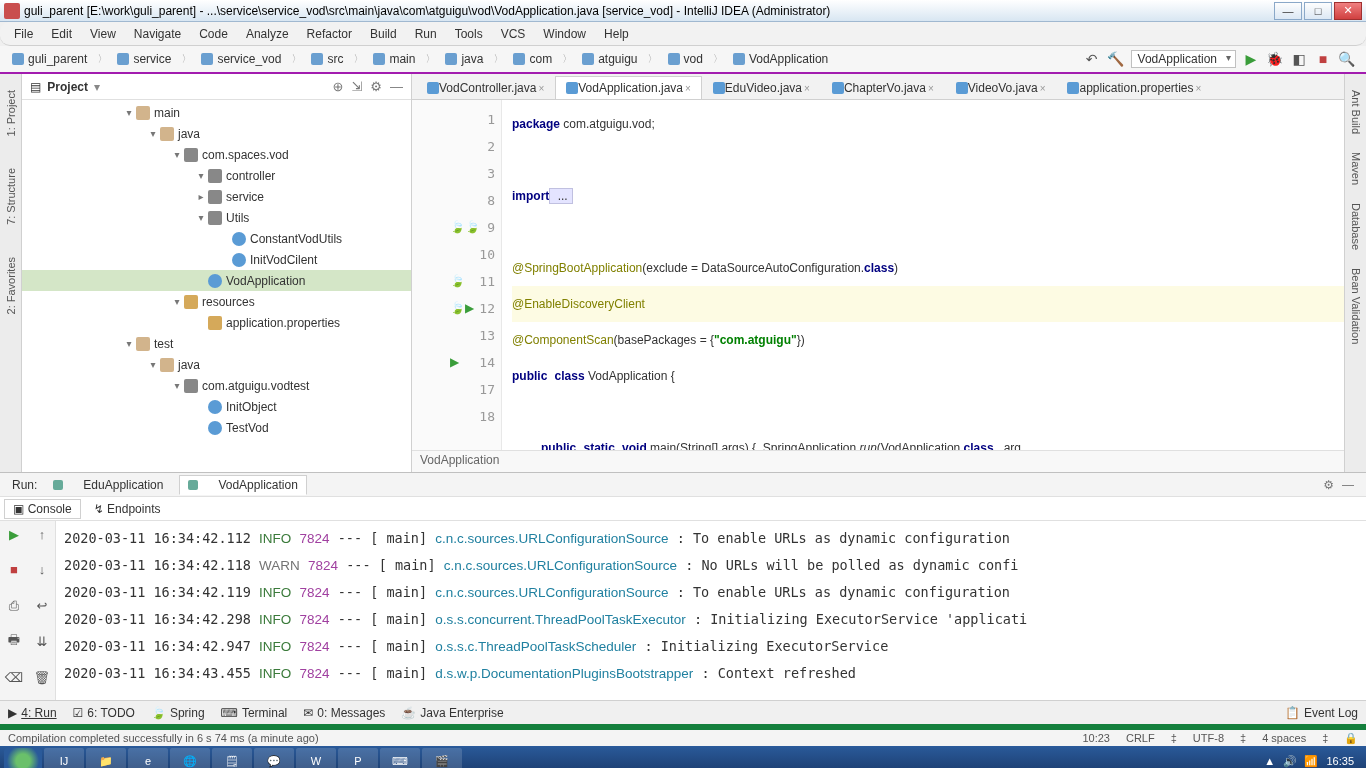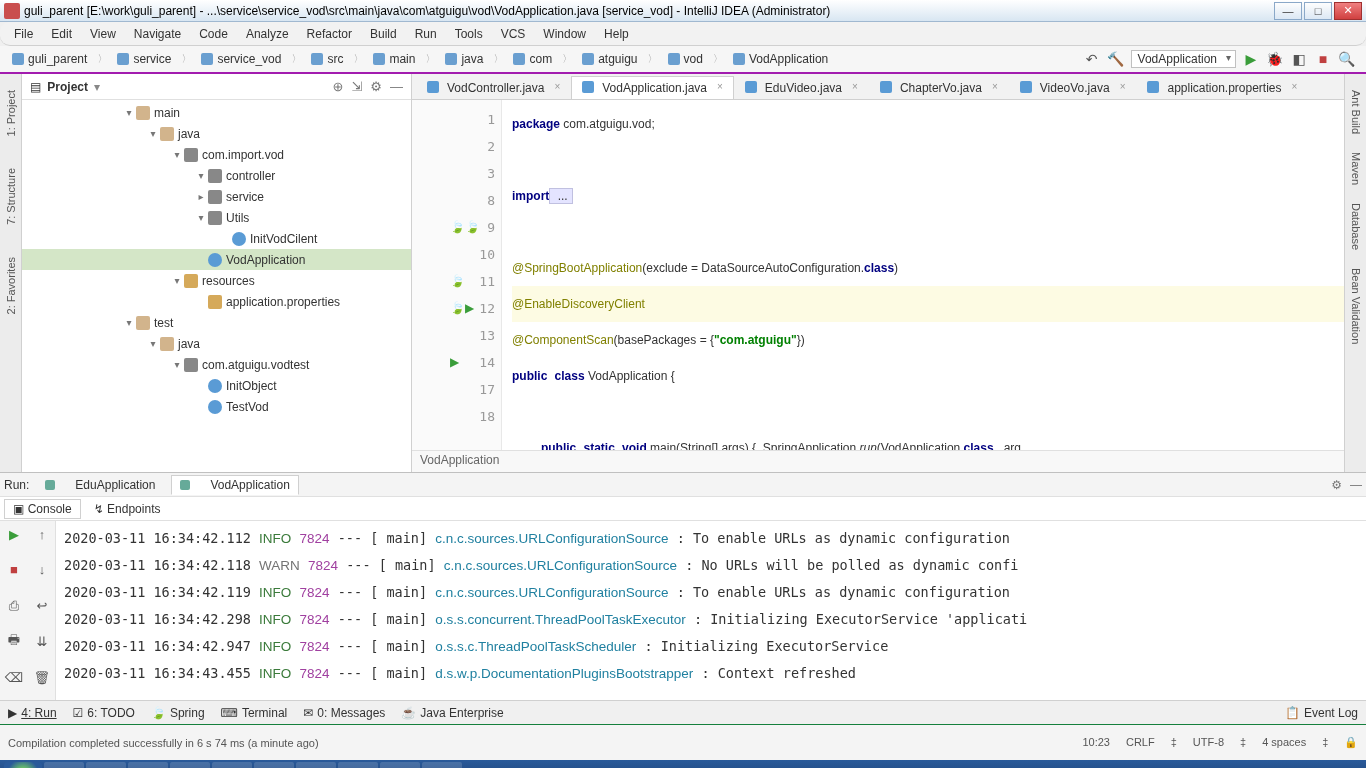--- a/index.html
+++ b/index.html
@@ -39,61 +39,61 @@
 .tree-node .chevron { width: 14px; text-align: center; color: #777; font-size: 10px; }
 .tree-node .node-icon { width: 14px; height: 14px; margin-right: 4px; border-radius: 2px; }
 .tree-node .node-icon.folder { background: #d2b48c; }
 .tree-node .node-icon.pkg { background: #888; }
 .tree-node .node-icon.cls { background: #5a9bd5; border-radius: 50%; }
 .tree-node .node-icon.res { background: #d5a95a; }
 .tree-node.sel { background: #d4e6c7; }
 
 .editor-area { flex: 1; display: flex; flex-direction: column; background: #fff; min-width: 0; }
 .tab-strip { height: 26px; display: flex; align-items: flex-end; border-bottom: 1px solid #d0d0d0; background: #f2f2f2; padding-left: 4px; overflow: hidden; }
-.tab { padding: 4px 10px; font-size: 12px; display: flex; gap: 8px; border: 1px solid transparent; border-bottom: none; white-space: nowrap; }
+.tab { padding: 4px 10px; font-size: 12px; display: flex; align-items: center; gap: 0; border: 1px solid transparent; border-bottom: none; white-space: nowrap; }
 .tab.active { background: #fff; border-color: #d0d0d0; }
 .tab .tab-icon { width: 12px; height: 12px; background: #5a9bd5; border-radius: 2px; }
 .tab .close-x { color: #999; font-size: 10px; margin-left: 2px; }
 
 .code-wrap { flex: 1; display: flex; position: relative; overflow: hidden; }
 .gutter { width: 90px; background: #fafafa; border-right: 1px solid #e8e8e8; font-family: "Consolas", monospace; font-size: 13px; color: #999; text-align: right; padding: 6px 6px 0 0; line-height: 27px; position: relative; }
 .gutter .run-glyph { position: absolute; left: 38px; color: #3a9d3a; font-size: 12px; }
 .code { flex: 1; font-family: "Consolas", monospace; font-size: 12px; line-height: 36px; padding: 6px 0 0 10px; white-space: pre; color: #333; overflow: hidden; }
 .kw { color: #000080; font-weight: bold; }
 .ann { color: #808000; }
 .str { color: #008000; font-weight: bold; }
 .hl-line { background: #fdfbe3; display: inline-block; width: 100%; }
 .breadcrumb-bar { height: 22px; border-top: 1px solid #e0e0e0; padding: 2px 8px; font-size: 12px; color: #666; background: #f8f8f8; }
 
 .right-gutter { width: 22px; background: #ececec; border-left: 1px solid #d0d0d0; display: flex; flex-direction: column; align-items: center; padding-top: 10px; gap: 6px; }
 .right-gutter .vtab { writing-mode: vertical-rl; font-size: 11px; color: #555; padding: 6px 2px; cursor: default; }
 
 .run-panel { height: 228px; background: #fff; border-top: 1px solid #c0c0c0; display: flex; flex-direction: column; }
-.run-header { height: 24px; display: flex; align-items: center; padding: 0 4px; gap: 8px; border-bottom: 1px solid #e0e0e0; background: #f4f4f4; }
+.run-header { height: 24px; display: flex; align-items: center; padding: 0 12px; gap: 8px; border-bottom: 1px solid #e0e0e0; background: #f4f4f4; }
 .run-header .run-label { font-size: 12px; }
 .run-header .run-tab { padding: 2px 8px; font-size: 12px; display: flex; align-items: center; gap: 20px; }
 .run-header .run-tab.active { background: #fff; border: 1px solid #d0d0d0; border-bottom-color: #fff; }
 .run-header .hdr-tools { margin-left: auto; display: flex; gap: 8px; color: #777; }
 .run-subtabs { height: 24px; display: flex; align-items: center; padding: 0 4px; gap: 4px; border-bottom: 1px solid #e0e0e0; }
 .run-subtab { padding: 2px 8px; font-size: 12px; border: 1px solid transparent; }
 .run-subtab.active { border-color: #d0d0d0; background: #fff; }
 .run-body { flex: 1; display: flex; overflow: hidden; }
 .run-toolbar { width: 56px; background: #f4f4f4; border-right: 1px solid #e0e0e0; display: grid; grid-template-columns: 28px 28px; }
 .run-toolbar .tbtn { height: 26px; display: flex; align-items: center; justify-content: center; color: #555; font-size: 13px; }
 .console { flex: 1; font-family: "Consolas", monospace; font-size: 13.5px; line-height: 27px; padding: 4px 8px; overflow: hidden; white-space: nowrap; color: #333; }
 .console .lvl-info { color: #3a7a3a; }
 .console .lvl-warn { color: #737373; }
 .console .pid { color: #a040a0; }
 .console .logger { color: #2080a0; }
 
 .bottom-bar { height: 24px; background: #f0f0f0; border-top: 1px solid #d0d0d0; display: flex; align-items: center; padding: 0 8px; gap: 16px; font-size: 12px; }
 .bottom-bar .btab { display: flex; align-items: center; gap: 4px; color: #333; }
 .bottom-bar .right { margin-left: auto; display: flex; gap: 4px; align-items: center; }
 
-.status-bar { height: 36px; background: #f4f4f4; border-top: 1px solid #15803d; display: flex; align-items: center; padding: 0 8px; font-size: 11px; color: #555; }
+.status-bar { height: 22px; background: #f4f4f4; border-top: 6px solid #15803d; display: flex; align-items: center; padding: 0 8px; font-size: 11px; color: #555; }
 .status-bar .right { margin-left: auto; display: flex; gap: 16px; }
 
 .taskbar { height: 30px; background: linear-gradient(#2a5a9a, #1a3a6a); display: flex; align-items: center; padding: 0 4px; gap: 2px; }
 .taskbar .start { width: 38px; height: 26px; background: radial-gradient(circle, #6ac06a 30%, #2a5a9a 70%); border-radius: 4px; }
 .taskbar .task-item { width: 40px; height: 26px; background: rgba(255,255,255,0.15); border-radius: 2px; display: flex; align-items: center; justify-content: center; color: #fff; font-size: 11px; }
 .taskbar .tray { margin-left: auto; display: flex; align-items: center; gap: 8px; color: #fff; font-size: 11px; padding-right: 8px; }
 </style>
 </head>
 <body>
 
@@ -214,39 +214,45 @@
         <div class="tree-node">
           <span class="indent" style="width:124px"></span>
           <span class="chevron">▾</span>
           <span class="node-icon folder"></span>
           <span>java</span>
         </div>
         <div class="tree-node">
           <span class="indent" style="width:148px"></span>
           <span class="chevron">▾</span>
           <span class="node-icon pkg"></span>
-          <span>com.import.vod</span>
+          <span>com.spaces.vod</span>
         </div>
         <div class="tree-node">
           <span class="indent" style="width:172px"></span>
           <span class="chevron">▾</span>
           <span class="node-icon pkg"></span>
           <span>controller</span>
         </div>
         <div class="tree-node">
           <span class="indent" style="width:172px"></span>
           <span class="chevron">▸</span>
           <span class="node-icon pkg"></span>
           <span>service</span>
         </div>
         <div class="tree-node">
           <span class="indent" style="width:172px"></span>
           <span class="chevron">▾</span>
           <span class="node-icon pkg"></span>
           <span>Utils</span>
+        </div>
+        <div class="tree-node">
+          <span class="indent" style="width:196px"></span>
+          <span class="chevron"></span>
+          <span class="node-icon cls"></span>
+          <span>ConstantVodUtils</span>
         </div>
         <div class="tree-node">
           <span class="indent" style="width:196px"></span>
           <span class="chevron"></span>
           <span class="node-icon cls"></span>
           <span>InitVodCilent</span>
         </div>
         <div class="tree-node sel">
           <span class="indent" style="width:172px"></span>
           <span class="chevron"></span>

